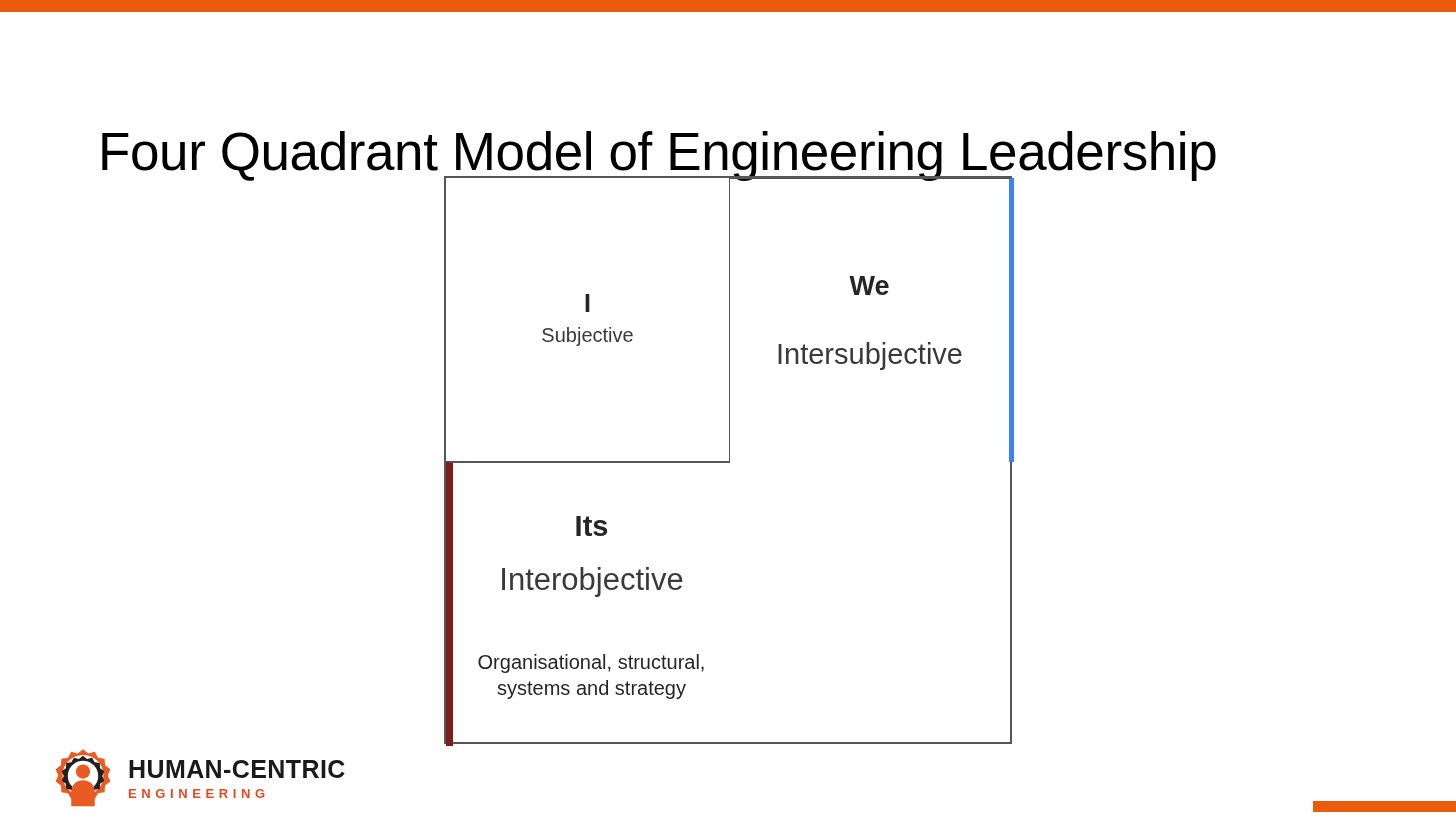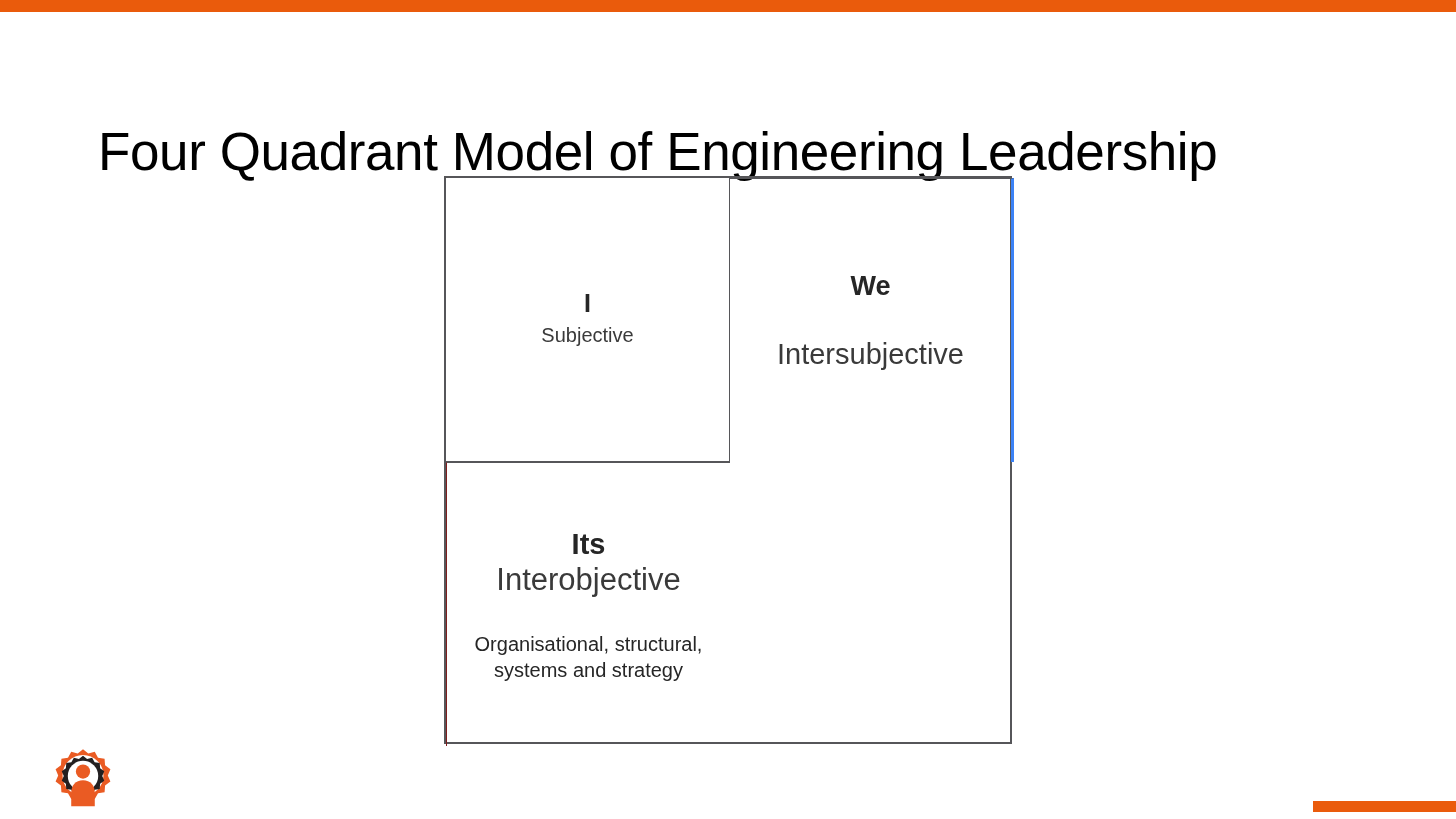--- a/index.html
+++ b/index.html
@@ -68,22 +68,22 @@
     display: flex;
     flex-direction: column;
     align-items: center;
     justify-content: center;
     text-align: center;
     padding: 0 14px;
     color: #262626;
   }
   .cell.tl { border-right: 1px solid #565659; border-bottom: 1px solid #565659; }
   .cell.tr { border-left:  1px solid #565659; border-bottom: 1px solid #565659; }
-  .cell.bl { border-right: 3px solid #3b82f6; border-top:    1px solid #565659; }
-  .cell.br { border-left:  1px solid #7f1d1d; border-top:    1px solid #565659; }
+  .cell.bl { border-right: 5px solid #3b82f6; border-top:    1px solid #565659; }
+  .cell.br { border-left:  7px solid #7f1d1d; border-top:    1px solid #565659; gap: 18px; }
 
   .pronoun {
     font-size: 25px;
     font-weight: bold;
     line-height: 30px;
     color: #262626;
   }
   .perspective {
     font-size: 20px;
     font-weight: normal;
@@ -172,15 +172,19 @@
 
       <path fill="#231f20" d="M50 12.5 L56.6 17.8 L64.7 15.8 L68.8 23.1 L77 24.3 L77.6 32.6 L84.3 37.5 L81 45.2 L84.3 52.9 L77.6 57.8 L77 66.1 L68.8 67.3 L64.7 74.6 L56.6 72.6 L50 77.9 L43.4 72.6 L35.3 74.6 L31.2 67.3 L23 66.1 L22.4 57.8 L15.7 52.9 L19 45.2 L15.7 37.5 L22.4 32.6 L23 24.3 L31.2 23.1 L35.3 15.8 L43.4 17.8 Z"></path>
 
       <circle cx="50" cy="45.2" r="24.5" fill="#ffffff"></circle>
 
       <circle cx="50" cy="38" r="11.5" fill="#ea5b23"></circle>
 
       <path fill="#ea5b23" d="M50 52 C62 52 69 60.5 69 72 L69 94 L31 94 L31 72 C31 60.5 38 52 50 52 Z"></path>
     </svg>
   </span>
+  <span class="logo-text">
+    <span class="logo-name">HUMAN-CENTRIC</span>
+    <span class="logo-sub">ENGINEERING</span>
+  </span>
 </div>
 
 <div class="bottom-bar"></div>
 
 </body></html>

